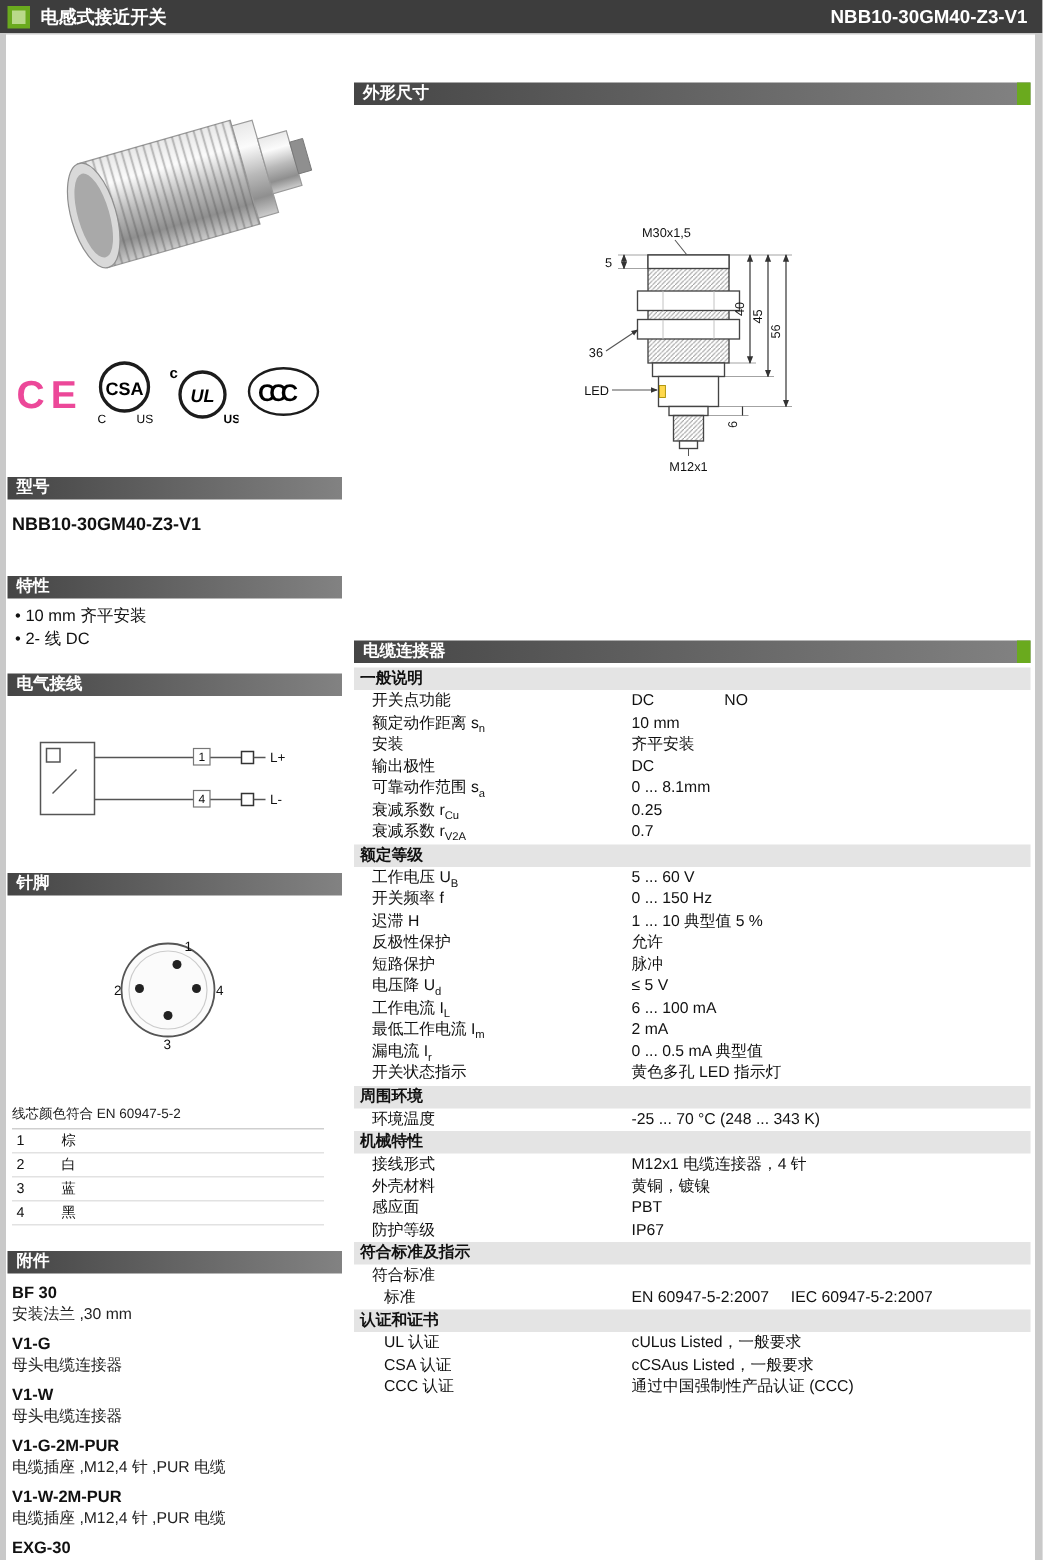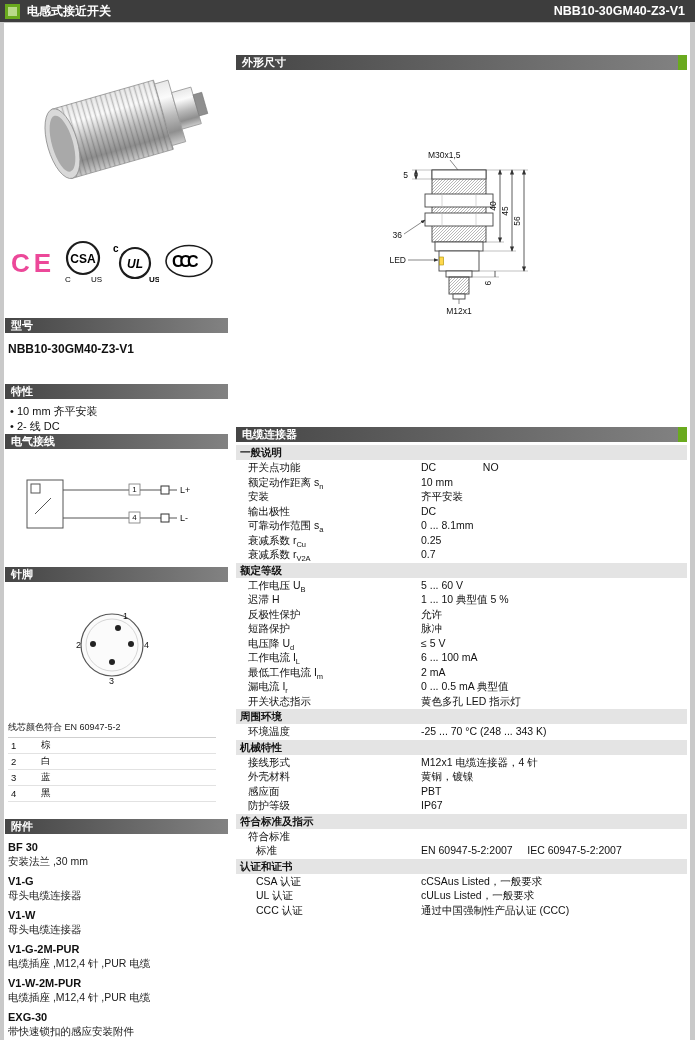--- a/index.html
+++ b/index.html
@@ -30,21 +30,21 @@
 
   
   .photo-svg{display:block;margin:14px auto 0;}
   .certs{display:flex;align-items:center;gap:5px;margin:24px 2px 0 6px;height:48px;}
   .ce{font-size:26px;font-weight:bold;letter-spacing:4px;color:#ec4899;line-height:1;}
   #sec-model{margin-top:31px;}
   #model-value{font-size:12px;font-weight:bold;margin:9px 0 0 3px;}
   #sec-features{margin-top:28px;}
   #features-list{list-style:none;margin:5px 0 0 5px;font-size:11px;line-height:15px;}
   #features-list li::before{content:"•  ";}
-  #sec-wiring{}
+  #sec-wiring{margin-top:15px;}
   .wiring-svg{display:block;margin:17px 0 0 12px;}
   #sec-pins{margin-top:21px;}
   .pin-svg{display:block;margin:13px auto 0;}
   .core-note{font-size:9px;margin:26px 0 0 3px;color:#222;}
   .core-table{border-collapse:collapse;margin:3px 0 0 3px;width:208px;font-size:9.5px;}
   .core-table td{border-bottom:1px solid #e2e2e2;padding:1px 3px;height:12px;}
   .core-table td:first-child{width:30px;}
   .core-table tr:first-child td{border-top:1px solid #cfcfcf;}
   #sec-acc{margin-top:17px;}
   #accessories-list{margin:2px 0 0 3px;}
@@ -354,20 +354,24 @@
           <div class="trow">
             <span class="tlabel">衰减系数 r<sub>V2A</sub></span>
             <span class="tvalue">0.7</span>
           </div>
           <div class="trow group">额定等级</div>
           <div class="trow">
             <span class="tlabel">工作电压 U<sub>B</sub></span>
             <span class="tvalue">5 ... 60 V</span>
           </div>
           <div class="trow">
+            <span class="tlabel">开关频率 f</span>
+            <span class="tvalue">0 ... 150 Hz</span>
+          </div>
+          <div class="trow">
             <span class="tlabel">迟滞 H</span>
             <span class="tvalue">1 ... 10 典型值 5 %</span>
           </div>
           <div class="trow">
             <span class="tlabel">反极性保护</span>
             <span class="tvalue">允许</span>
           </div>
           <div class="trow">
             <span class="tlabel">短路保护</span>
             <span class="tvalue">脉冲</span>
@@ -418,26 +422,26 @@
           <div class="trow">
             <span class="tlabel">符合标准</span>
             <span class="tvalue"></span>
           </div>
           <div class="trow">
             <span class="tlabel ind2">标准</span>
             <span class="tvalue">EN 60947-5-2:2007     IEC 60947-5-2:2007</span>
           </div>
           <div class="trow group">认证和证书</div>
           <div class="trow">
+            <span class="tlabel ind2">UL 认证</span>
+            <span class="tvalue">cULus Listed，一般要求</span>
+          </div>
+          <div class="trow">
             <span class="tlabel ind2">CSA 认证</span>
             <span class="tvalue">cCSAus Listed，一般要求</span>
-          </div>
-          <div class="trow">
-            <span class="tlabel ind2">UL 认证</span>
-            <span class="tvalue">cULus Listed，一般要求</span>
           </div>
           <div class="trow">
             <span class="tlabel ind2">CCC 认证</span>
             <span class="tvalue">通过中国强制性产品认证 (CCC)</span>
           </div>
         </div>
 
     </main>
   </div>
 </div>

